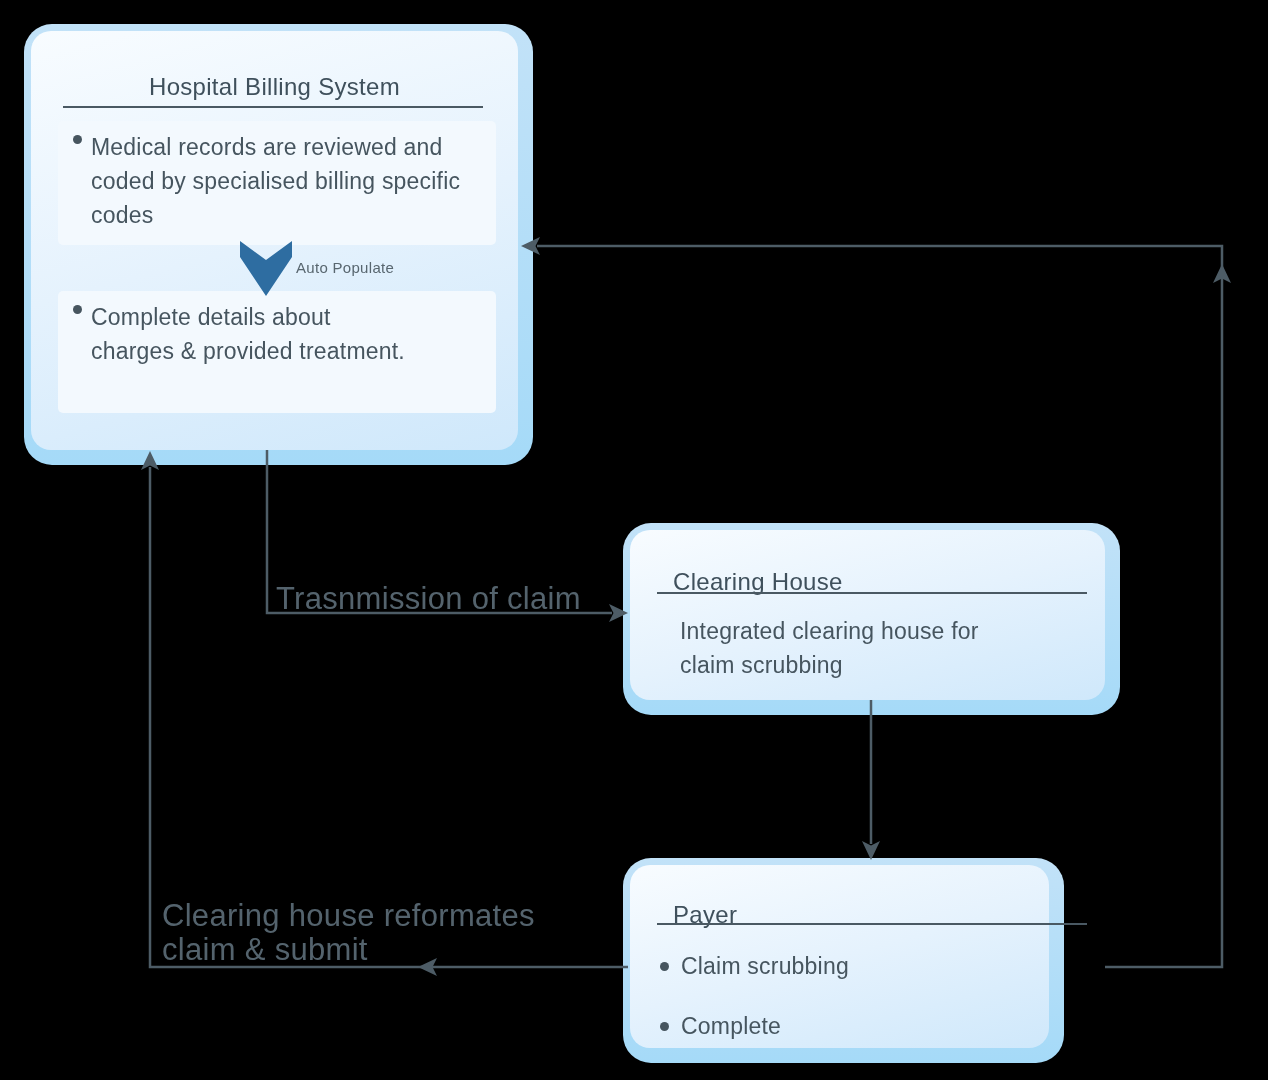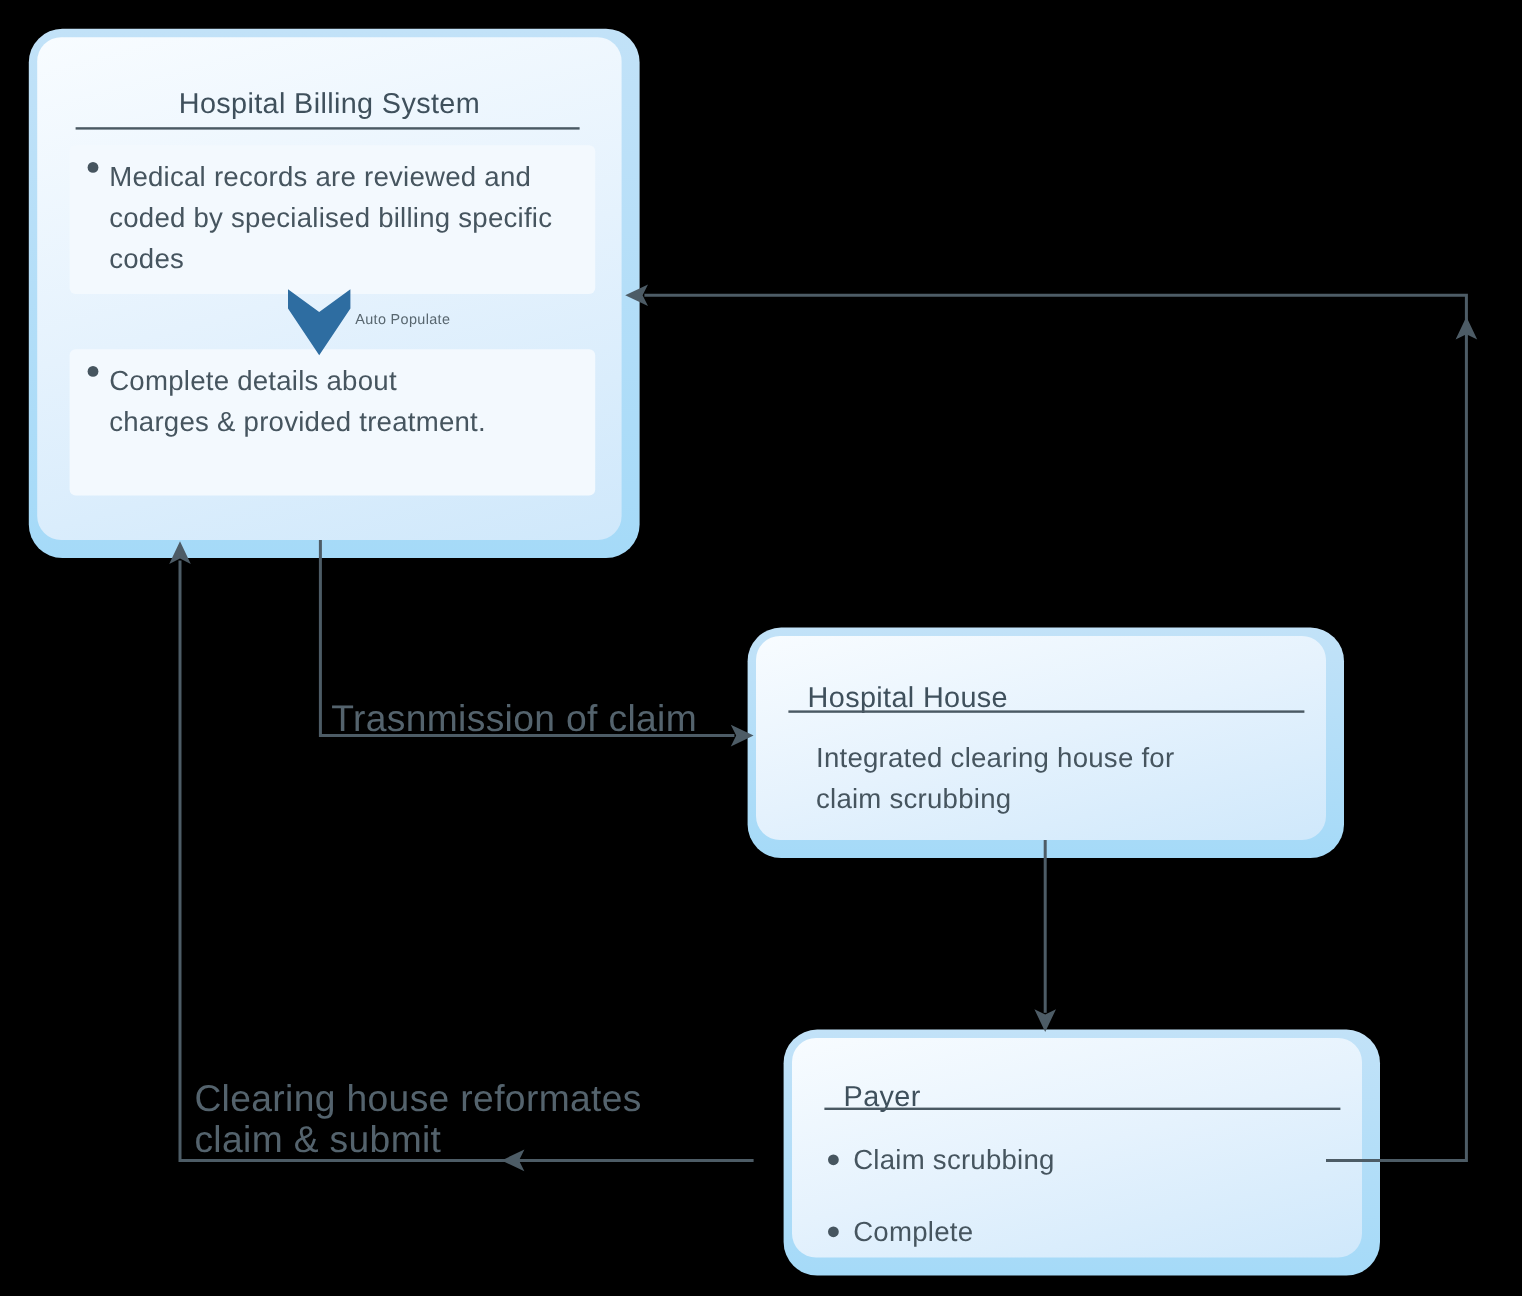--- a/index.html
+++ b/index.html
@@ -81,21 +81,21 @@
   .hospital-title { left: 0; right: 0; top: 26px; text-align: center; }
   .hospital-rule { left: 32px; width: 420px; top: 75px; }
   .panel-1 { top: 90px;  height: 124px; }
   .panel-2 { top: 260px; height: 122px; }
   .panel .dot { margin: 14px 9px 0 15px; }
   .panel .body-text { padding-top: 9px; }
 
   .auto-populate-label {
     position: absolute;
     left: 296px; top: 259px;
-    font-size: 12px;
+    font-size: 15px;
     color: #58666f;
     letter-spacing: 0.3px;
     z-index: 6;
   }
 
   
   .clearing-title { left: 27px; top: 22px; }
   .clearing-rule  { left: 27px; width: 430px; top: 62px; }
   .clearing-body  { position: absolute; left: 50px; top: 84px; max-width: 342px; }
 
@@ -163,27 +163,27 @@
         <p class="body-text" style="max-width:392px;">Medical records are reviewed and coded by specialised billing specific codes</p>
       </div>
     </div>
   </div>
 
   <span class="auto-populate-label">Auto Populate</span>
 
   <div class="box clearing" style="left:630px; top:530px; width:475px; height:170px;">
     <div class="box-back"></div>
     <div class="box-face">
-      <h2 class="box-title clearing-title">Hospital House</h2>
+      <h2 class="box-title clearing-title">Clearing House</h2>
       <div class="rule clearing-rule"></div>
       <p class="body-text clearing-body">Integrated clearing house for claim scrubbing</p>
     </div>
   </div>
 
-  <div class="box payer" style="left:660px; top:865px; width:475px; height:183px;">
+  <div class="box payer" style="left:630px; top:865px; width:419px; height:183px;">
     <div class="box-back"></div>
     <div class="box-face">
       <h2 class="box-title payer-title">Payer</h2>
       <div class="rule payer-rule"></div>
 
       <div class="bullet-row payer-bullet-1">
         <span class="dot"></span>
         <p class="body-text">Claim scrubbing</p>
       </div>
       <div class="bullet-row payer-bullet-2">

